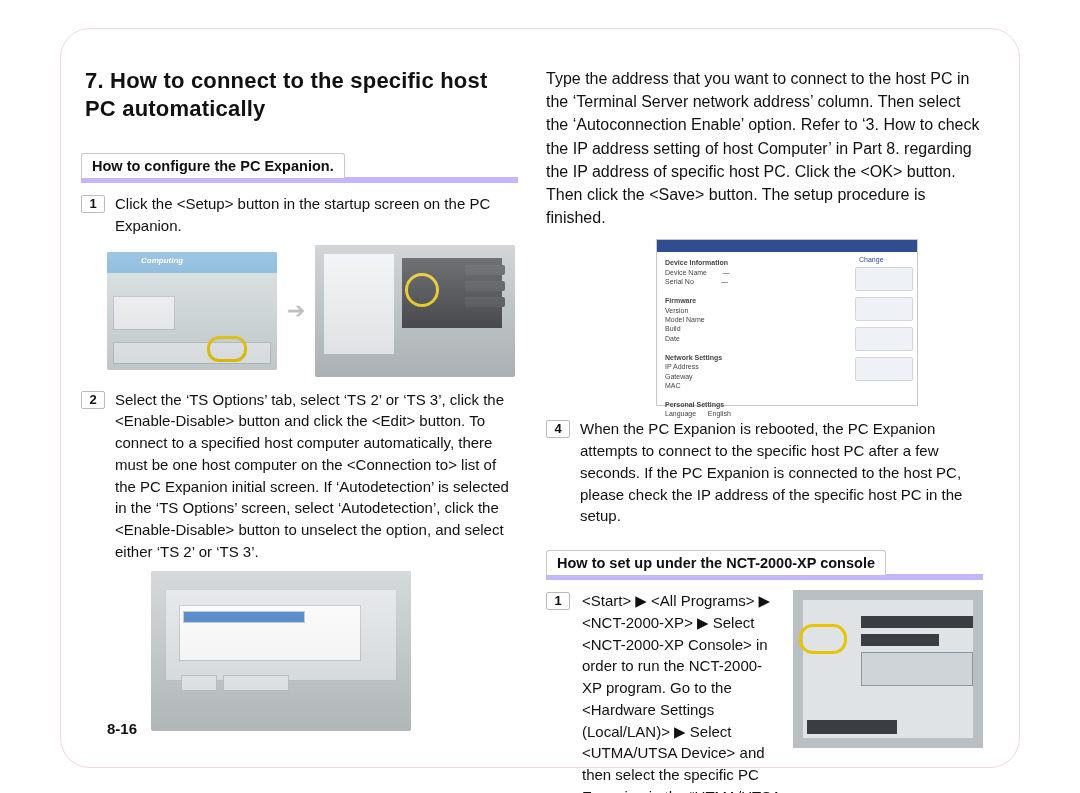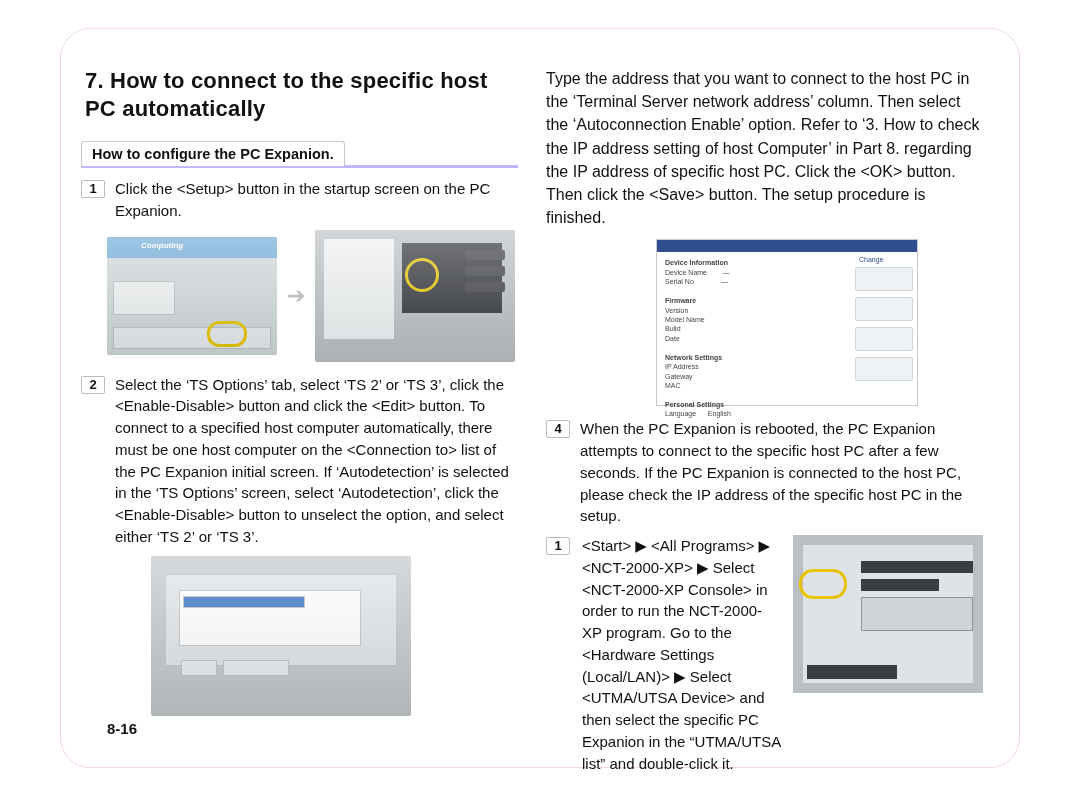--- a/index.html
+++ b/index.html
@@ -1,23 +1,23 @@
 <!DOCTYPE html>
 <html><head>
 <meta charset="utf-8">
 <style>
   html,body{margin:0;padding:0;background:#fff;font-family:"Segoe UI",Arial,sans-serif;color:#111}
   .page{width:1080px;height:793px;position:relative;background:#fff}
   .sheet{position:absolute;left:60px;top:28px;width:960px;height:740px;background:#fff;
          border:1px solid #f1d9d9;border-radius:30px;padding:38px 0 0 0;box-sizing:border-box}
   .cols{display:flex;gap:28px;padding:0 36px 0 20px}
   .col{flex:1;min-width:0}
-  h1.sec-title{font-size:22px;font-weight:700;margin:0 0 18px 4px;line-height:1.25;
+  h1.sec-title{font-size:22px;font-weight:700;margin:0 0 30px 4px;line-height:1.25;
                font-family:"Segoe UI Semibold","Segoe UI",Arial,sans-serif;letter-spacing:.2px}
-  .subhead-wrap{border-bottom:3px solid #c4b5fd;margin:0 0 10px 0;padding-bottom:0}
+  .subhead-wrap{border-bottom:6px solid #c4b5fd;margin:0 0 10px 0;padding-bottom:0}
   .subhead{display:inline-block;font-weight:700;font-size:14.5px;background:#fff;
            border:1px solid #c9c9c9;border-bottom:none;border-radius:3px 3px 0 0;
            padding:4px 10px 4px 10px;position:relative;top:1px}
   .step{display:flex;align-items:flex-start;gap:10px;margin:4px 0 8px 0}
   .step-num{display:inline-block;min-width:16px;text-align:center;font-weight:700;
             font-size:13px;background:#fff;border:1px solid #bbb;border-radius:2px;
             padding:0 3px;line-height:16px;margin-top:2px}
   .step-txt{font-size:15px;line-height:1.45}
   .para{font-size:16px;line-height:1.45;margin:0 0 10px 0}
   .pagefoot{position:absolute;left:46px;bottom:30px;font-weight:700;font-size:15px}
@@ -137,20 +137,23 @@
               <div class="tile"></div>
             </div>
           </div>
         </div>
 
         <div class="step">
           <span class="step-num">4</span>
           <span class="step-txt">When the PC Expanion is rebooted, the PC Expanion attempts to connect to the specific host PC after a few seconds. If the PC Expanion is connected to the host PC, please check the IP address of the specific host PC in the setup.</span>
         </div>
 
+        <div class="subhead-wrap" style="margin-top:22px">
+          <span class="subhead">How to set up under the NCT-2000-XP console</span>
+        </div>
 
         <div class="step step-wrap">
           <span class="step-num">1</span>
           <div class="txtcol">
             <span class="step-txt">&lt;Start&gt; ▶ &lt;All Programs&gt; ▶ &lt;NCT-2000-XP&gt; ▶ Select &lt;NCT-2000-XP Console&gt; in order to run the NCT-2000-XP program. Go to the &lt;Hardware Settings (Local/LAN)&gt;  ▶ Select &lt;UTMA/UTSA Device&gt; and then select the specific PC Expanion in the “UTMA/UTSA list” and double-click it.</span>
           </div>
           <div class="gshot" style="width:190px;height:158px;flex:0 0 auto">
             <div class="inner"></div>
             <div class="circ"></div>
             <div class="rows">

